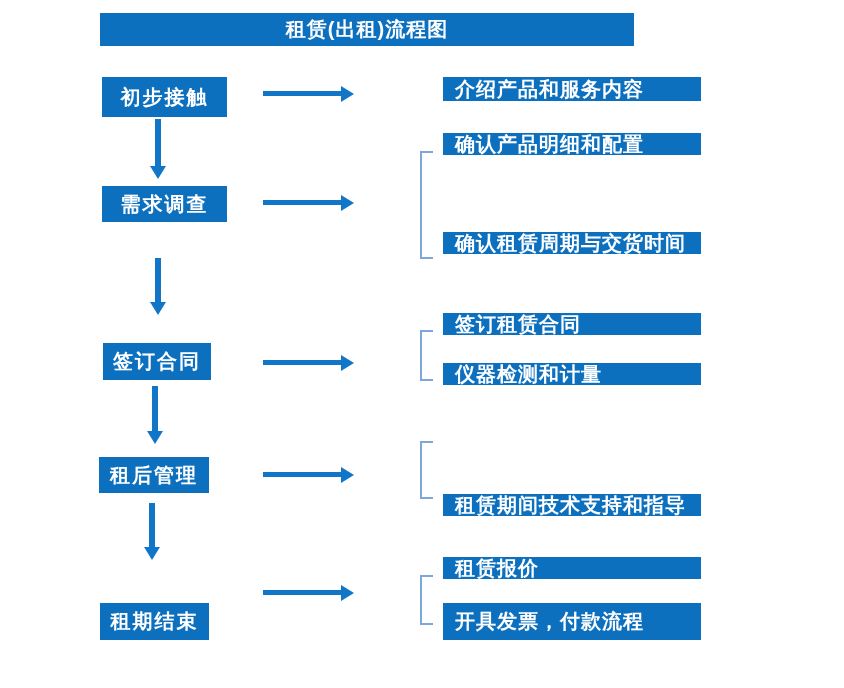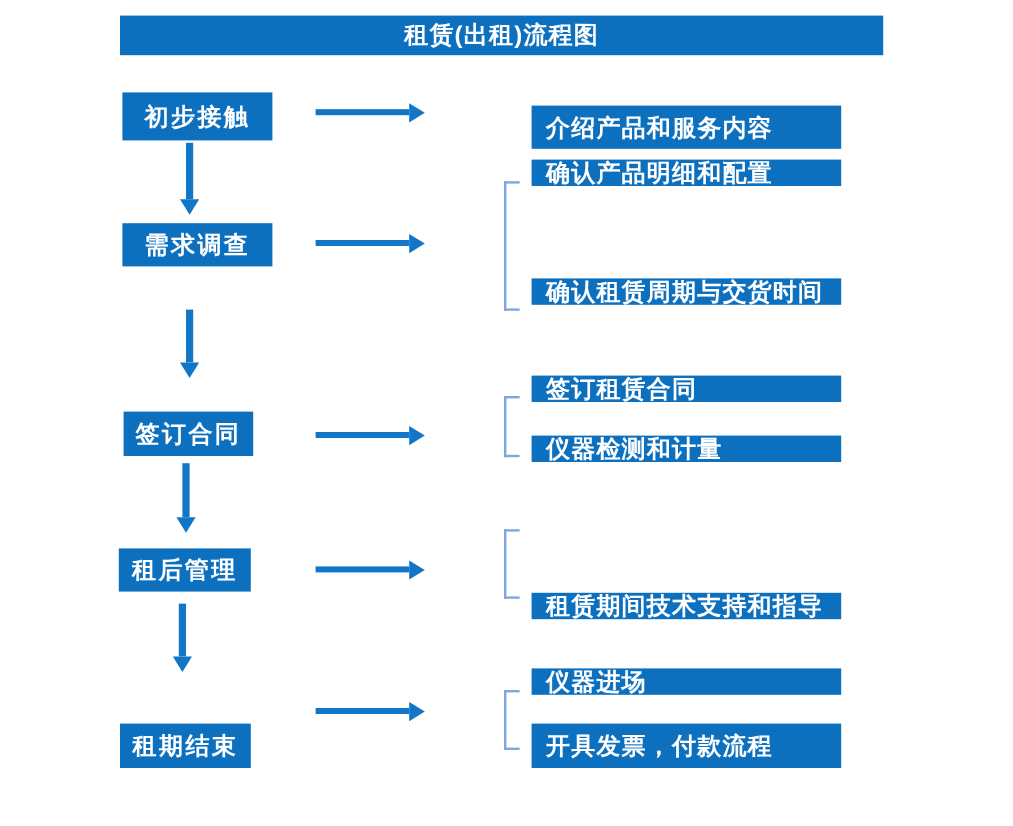--- a/index.html
+++ b/index.html
@@ -9,21 +9,21 @@
   }
   html,body{margin:0;padding:0;background:#ffffff;}
   .canvas{
     position:relative;
     width:844px;height:688px;
     background:#ffffff;
     font-family:"Liberation Sans","DejaVu Sans",sans-serif;
     overflow:hidden;
   }
   .title-bar{
-    position:absolute;left:100px;top:13px;width:636px;height:33px;
+    position:absolute;left:100px;top:13px;width:534px;height:33px;
     background:var(--box-blue);
     color:#ffffff;font-weight:bold;font-size:20px;
     display:flex;align-items:center;justify-content:center;
     letter-spacing:1px;
   }
   .step-box{
     position:absolute;
     background:var(--box-blue);
     color:#ffffff;font-weight:bold;font-size:20px;
     display:flex;align-items:center;justify-content:center;
@@ -94,22 +94,22 @@
   <div class="harrow" style="left:263px;top:200px;"></div>
   <div class="harrow" style="left:263px;top:360px;"></div>
   <div class="harrow" style="left:263px;top:472px;"></div>
   <div class="harrow" style="left:263px;top:590px;"></div>
 
   <div class="bracket" style="top:151px;height:108px;"></div>
   <div class="bracket" style="top:330px;height:51px;"></div>
   <div class="bracket" style="top:441px;height:58px;"></div>
   <div class="bracket" style="top:575px;height:50px;"></div>
 
-  <div class="item-box" style="top:88px;height:36px;">介绍产品和服务内容</div>
+  <div class="item-box" style="top:77px;height:24px;">介绍产品和服务内容</div>
   <div class="item-box" style="top:133px;">确认产品明细和配置</div>
   <div class="item-box" style="top:232px;">确认租赁周期与交货时间</div>
   <div class="item-box" style="top:313px;">签订租赁合同</div>
   <div class="item-box" style="top:363px;">仪器检测和计量</div>
   <div class="item-box" style="top:494px;">租赁期间技术支持和指导</div>
-  <div class="item-box" style="top:557px;">仪器进场</div>
+  <div class="item-box" style="top:557px;">租赁报价</div>
   <div class="item-box" style="top:603px;height:37px;">开具发票，付款流程</div>
 
 </div>
 
 </body></html>

